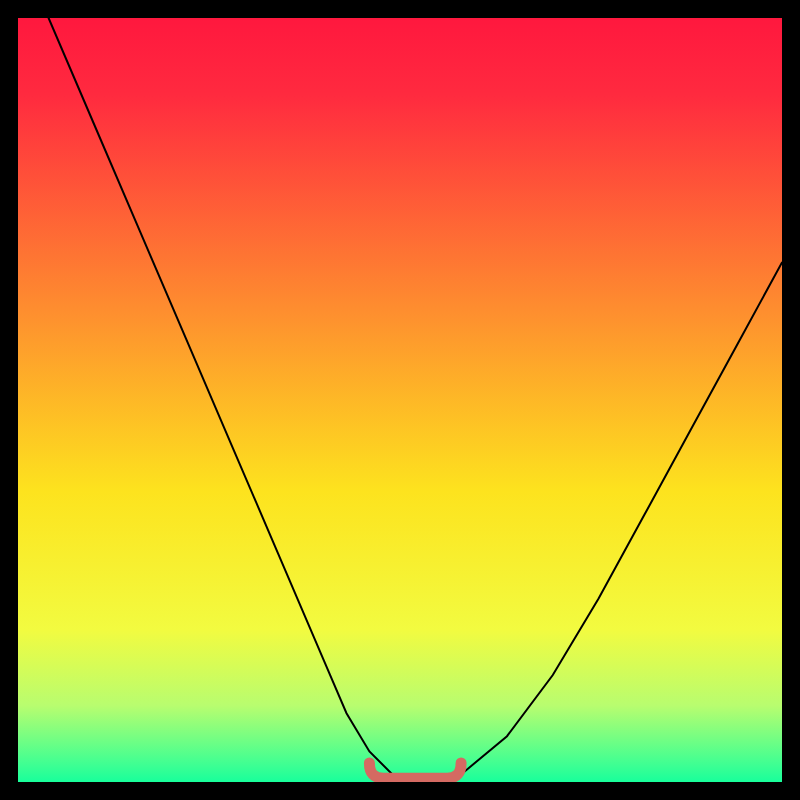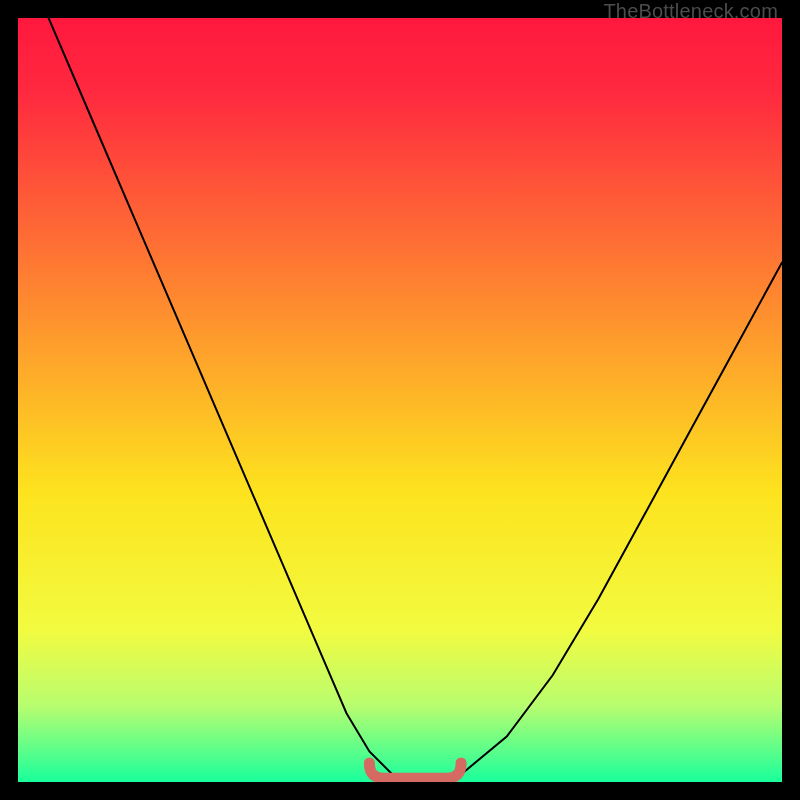--- a/index.html
+++ b/index.html
@@ -64,21 +64,20 @@
     stroke-width: 11;
     stroke-linecap: round;
     stroke-linejoin: round;
   }
 </style>
 </head>
 <body>
 
 <div class="frame">
 
-  <div class="watermark">TheBottleneck.com</div>
 
   <div class="plot-area" style="--c-top: #ff183e; --c-redpink: #ff2a3f; --c-orange: #fe8d2f; --c-yellow: #fde31e; --c-paleyellow: #f2fb40; --c-palegreen: #b8fd6f; --c-green: #3aff94; --c-greenbright: #18ff9b;">
 
     <svg class="curve" viewBox="0 0 764 764" preserveAspectRatio="none">
       <path class="curve-path" d="M30.6 0.0 L76.4 107.0 L122.2 213.9 L168.1 320.9 L213.9 427.8 L259.8 534.8 L305.6 641.8 L328.5 695.2 L351.4 733.4 L374.4 756.4 L397.3 764.0 L420.2 764.0 L443.1 756.4 L489.0 718.2 L534.8 657.0 L580.6 580.6 L626.5 496.6 L672.3 412.6 L718.2 328.5 L764.0 244.5" stroke="#000000"></path>
       <path class="valley-marker" d="M351.4 744.9 Q351.4 760.2 365.4 760.2 L429.1 760.2 Q443.1 760.2 443.1 744.9" stroke="#d46a62"></path>
     </svg>
 
   </div>
 </div>

